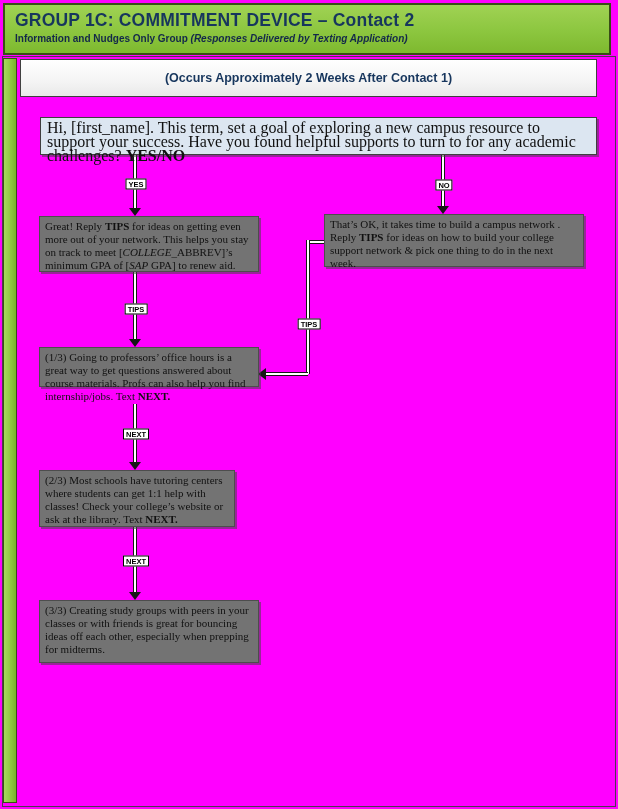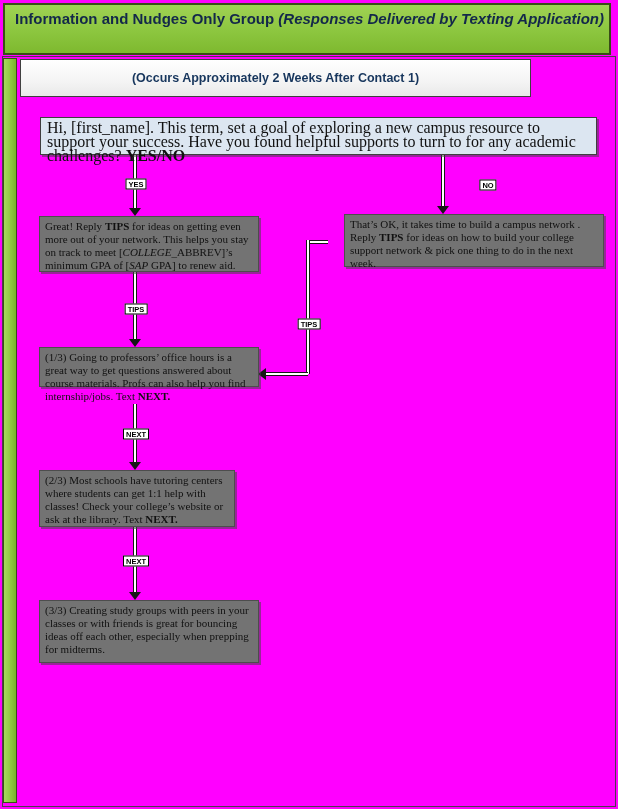--- a/index.html
+++ b/index.html
@@ -6,28 +6,28 @@
   .page{position:relative;width:618px;height:809px;overflow:hidden;background:#ff00ff;
         font-family:"Liberation Sans",sans-serif;}
   
   .panel-frame{position:absolute;left:2px;top:56px;width:612px;height:749px;
         border:1px solid #4d3a4d;pointer-events:none;}
   
   .header{position:absolute;left:3px;top:3px;width:608px;height:52px;box-sizing:border-box;
         background:linear-gradient(180deg,#a0d254 0%,#8cc63f 55%,#7eb92f 100%);
         border:2px solid #3a4d18;padding:5px 0 0 10px;}
   .header .title{color:#17365d;font-weight:bold;font-size:17.5px;letter-spacing:.2px;line-height:20px;}
-  .header .subtitle{color:#13284a;font-size:15px;font-weight:600;line-height:13px;margin-top:2px;}
+  .header .subtitle{color:#13284a;font-size:10px;font-weight:600;line-height:13px;margin-top:2px;}
   .header .subtitle .it{font-style:italic;}
   
   .side-strip{position:absolute;left:3px;top:58px;width:14px;height:745px;box-sizing:border-box;
         background:linear-gradient(90deg,#a8d75f 0%,#8cc63f 60%,#79b22c 100%);
         border:1px solid #3a4d18;}
   
-  .banner{position:absolute;left:20px;top:59px;width:511px;height:38px;box-sizing:border-box;
+  .banner{position:absolute;left:20px;top:59px;width:577px;height:38px;box-sizing:border-box;
         background:linear-gradient(180deg,#ffffff 0%,#f4f4f4 60%,#e9e9e9 100%);
         border:1px solid #404040;display:flex;align-items:center;justify-content:center;}
   .banner span{color:#17365d;font-weight:bold;font-size:12.5px;}
   
   .fbox{position:absolute;box-sizing:border-box;background:#737373;border:1px solid #4d4d4d;
         box-shadow:2px 2px 0 rgba(70,70,70,.55);
         font-family:"Liberation Serif",serif;font-size:11px;line-height:13px;color:#111;
         padding:3px 5px;z-index:3;}
   .fbox.blue{background:#dce6f1;border-color:#3f3f3f;line-height:14px;font-size:16px;padding:3px 6px;}
   .fbox b{font-weight:bold;}
@@ -47,42 +47,43 @@
         white-space:nowrap;z-index:4;font-family:"Liberation Sans",sans-serif;}
 </style>
 </head>
 <body>
 
 <div class="page">
 
   <div class="panel-frame"></div>
 
   <header class="header">
+    <div class="title">GROUP 1C: COMMITMENT DEVICE – Contact 2</div>
     <div class="subtitle"><span>Information and Nudges Only Group </span><span class="it">(Responses Delivered by Texting Application)</span></div>
   </header>
 
   <div class="side-strip"></div>
 
   <div class="banner">
     <span>(Occurs Approximately 2 Weeks After Contact 1)</span>
   </div>
 
   <div class="fbox blue" style="left:40px;top:117px;width:557px;height:38px;"><span>Hi, [first_name]. This term, set a goal of exploring a new campus resource to support your success. Have you found helpful supports to turn to for any academic challenges? </span><b>YES/NO</b></div>
 
   <div class="vline" style="left:133px;top:155px;height:53px;"></div>
   <div class="arrow-down" style="left:129px;top:208px;"></div>
   <span class="chip" style="left:136px;top:184px;">YES</span>
 
   <div class="vline" style="left:441px;top:155px;height:51px;"></div>
   <div class="arrow-down" style="left:437px;top:206px;"></div>
-  <span class="chip" style="left:444px;top:185px;margin-left:44px;">NO</span>
+  <span class="chip" style="left:444px;top:185px;">NO</span>
 
   <div class="fbox" style="left:39px;top:216px;width:220px;height:56px;"><span>Great! Reply </span><b>TIPS</b><span> for ideas on getting even more out of your network. This helps you stay on track to meet [</span><span class="it">COLLEGE</span><span>_ABBREV]’s minimum GPA of [</span><span class="it">SAP</span><span> GPA] to renew aid.</span></div>
 
-  <div class="fbox" style="left:344px;top:214px;width:260px;height:53px;"><span>That’s OK, it takes time to build a campus network . Reply </span><b>TIPS</b><span> for ideas on how to build your college support network &amp; pick one thing to do in the next week.</span></div>
+  <div class="fbox" style="left:324px;top:214px;width:260px;height:53px;"><span>That’s OK, it takes time to build a campus network . Reply </span><b>TIPS</b><span> for ideas on how to build your college support network &amp; pick one thing to do in the next week.</span></div>
 
   <div class="vline" style="left:133px;top:272px;height:67px;"></div>
   <div class="arrow-down" style="left:129px;top:339px;"></div>
   <span class="chip" style="left:136px;top:309px;">TIPS</span>
 
   <div class="hline" style="left:306px;top:240px;width:22px;"></div>
   <div class="vline" style="left:306px;top:240px;height:134px;"></div>
   <div class="hline" style="left:264px;top:372px;width:44px;"></div>
   <div class="arrow-left" style="left:258px;top:368px;"></div>
   <span class="chip" style="left:309px;top:324px;">TIPS</span>

